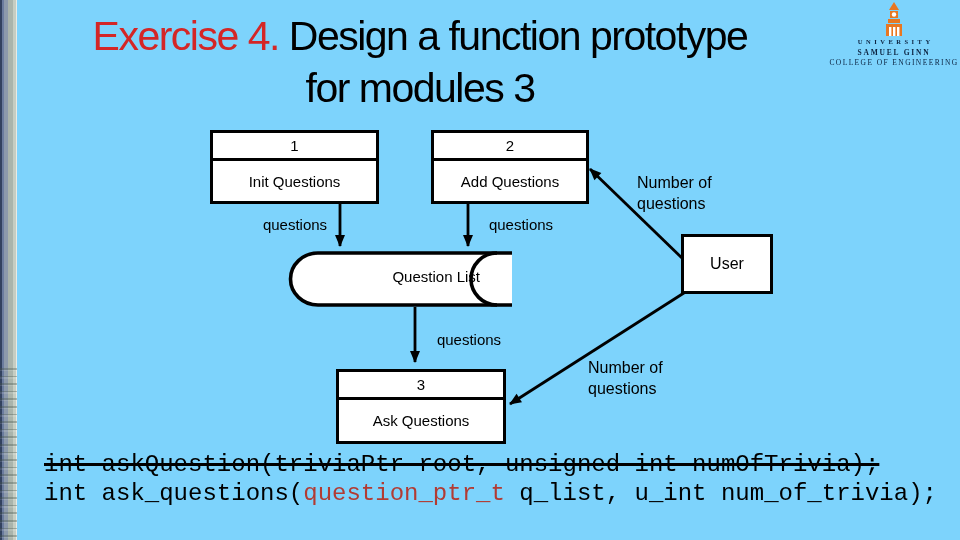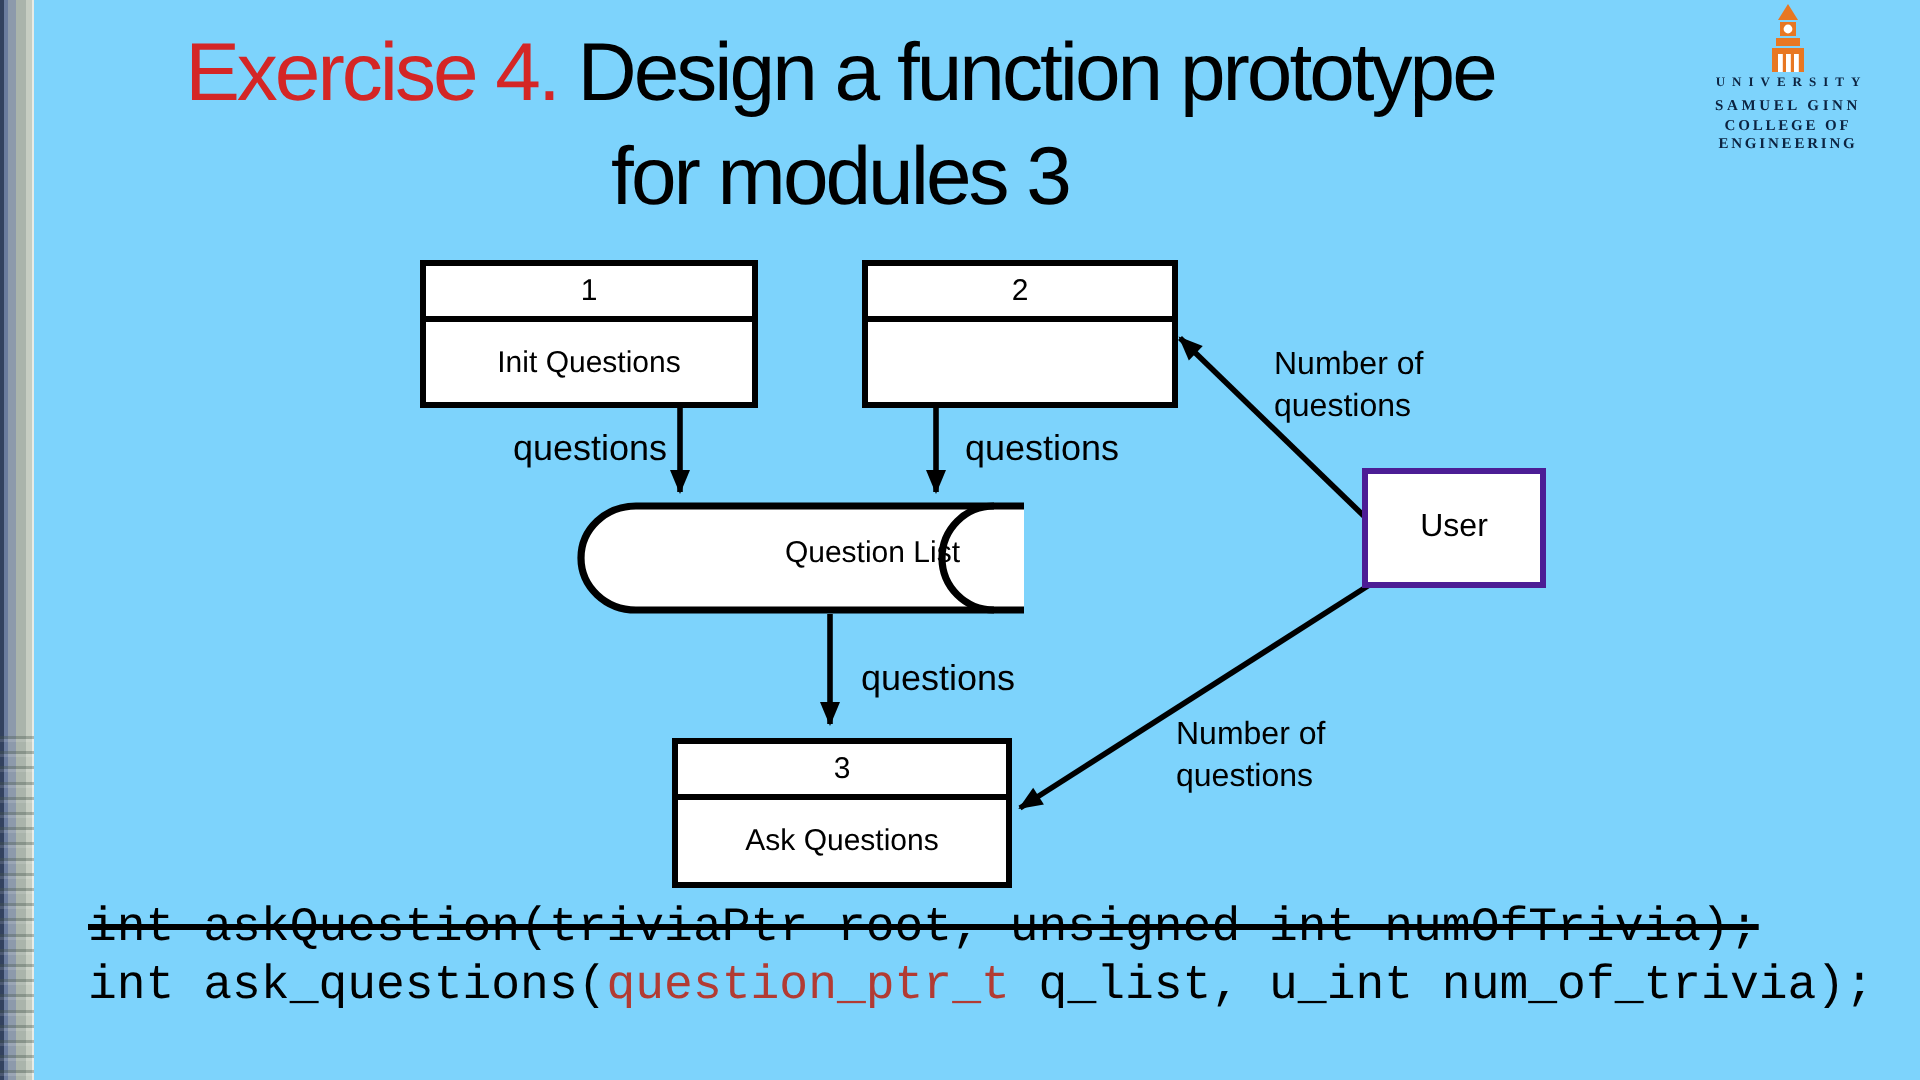--- a/index.html
+++ b/index.html
@@ -29,42 +29,42 @@
   .title-line{display:block;}
   
   .logo{
     position:absolute;right:0;top:2px;width:132px;text-align:center;
     color:var(--auburn-navy,#0c2340);font-family:"Liberation Serif",serif;
   }
   .logo svg{display:block;margin:0 auto 1px auto;}
   .logo-auburn{font-size:15px;font-weight:700;letter-spacing:5px;text-indent:5px;}
   .logo-univ{font-size:6.5px;font-weight:700;letter-spacing:3.5px;text-indent:3.5px;margin-top:2px;}
   .logo-sg{font-size:7.5px;font-weight:700;letter-spacing:1.8px;margin-top:3px;}
-  .logo-coe{font-size:7.5px;font-weight:700;letter-spacing:1.4px;margin-top:1px;}
+  .logo-coe{font-size:7.5px;font-weight:400;letter-spacing:1.4px;margin-top:1px;}
   
   .flows{position:absolute;left:0;top:0;pointer-events:none;}
   
   .pbox{
     position:absolute;border:3px solid #000;background:#fff;
     display:flex;flex-direction:column;text-align:center;font-size:15px;
   }
   .pbox-num{height:25px;border-bottom:3px solid #000;display:flex;align-items:center;justify-content:center;}
   .pbox-name{flex:1;display:flex;align-items:center;justify-content:center;}
   
   .ebox{
-    position:absolute;border:3px solid #4c1d95;background:#fff;
+    position:absolute;border:3px solid #000000;background:#fff;
     display:flex;align-items:center;justify-content:center;font-size:16px;
   }
   
   .dstore-label{
     position:absolute;left:308px;top:268px;width:172px;
     text-align:right;font-size:15px;
   }
   
-  .flabel{position:absolute;font-size:18px;line-height:19px;}
+  .flabel{position:absolute;font-size:15px;line-height:19px;}
   .flabel.center{text-align:center;}
   .flabel-num{font-size:16px;line-height:21px;}
   
   .code{
     position:absolute;left:44px;top:451px;width:910px;
     font-family:"Liberation Mono",monospace;font-size:24px;line-height:28.5px;
     white-space:nowrap;color:#000;
   }
   .code .struck{text-decoration:line-through;text-decoration-thickness:3px;text-decoration-color:#000;}
   .code .type-red{color:var(--code-red,#b23b33);}
@@ -119,20 +119,21 @@
     <line x1="415" y1="307" x2="415" y2="362" stroke="#000" stroke-width="2.8" marker-end="url(#ah)"></line>
     <line x1="687" y1="291" x2="510" y2="404" stroke="#000" stroke-width="2.8" marker-end="url(#ah)"></line>
   </svg>
 
   <div class="pbox" style="left:210px;top:130px;width:163px;height:68px">
     <div class="pbox-num">1</div>
     <div class="pbox-name">Init Questions</div>
   </div>
   <div class="pbox" style="left:431px;top:130px;width:152px;height:68px">
     <div class="pbox-num">2</div>
+    <div class="pbox-name">Add Questions</div>
   </div>
   <div class="pbox" style="left:336px;top:369px;width:164px;height:69px">
     <div class="pbox-num">3</div>
     <div class="pbox-name">Ask Questions</div>
   </div>
 
   <div class="ebox" style="left:681px;top:234px;width:86px;height:54px">
     <span>User</span>
   </div>
 

